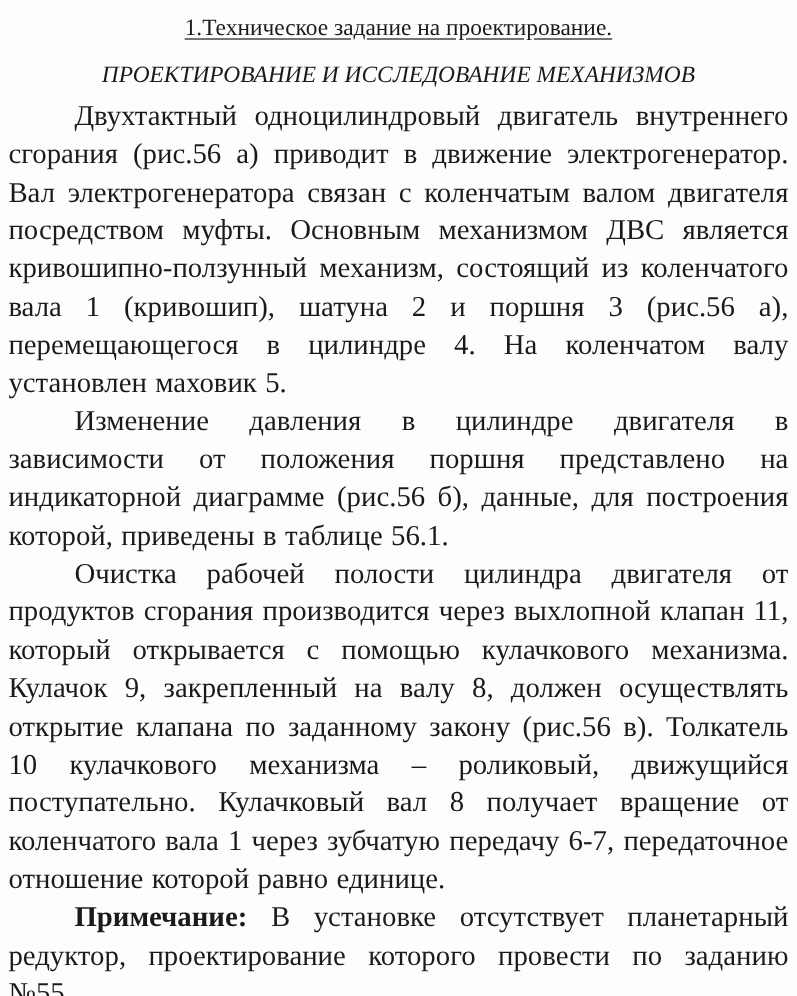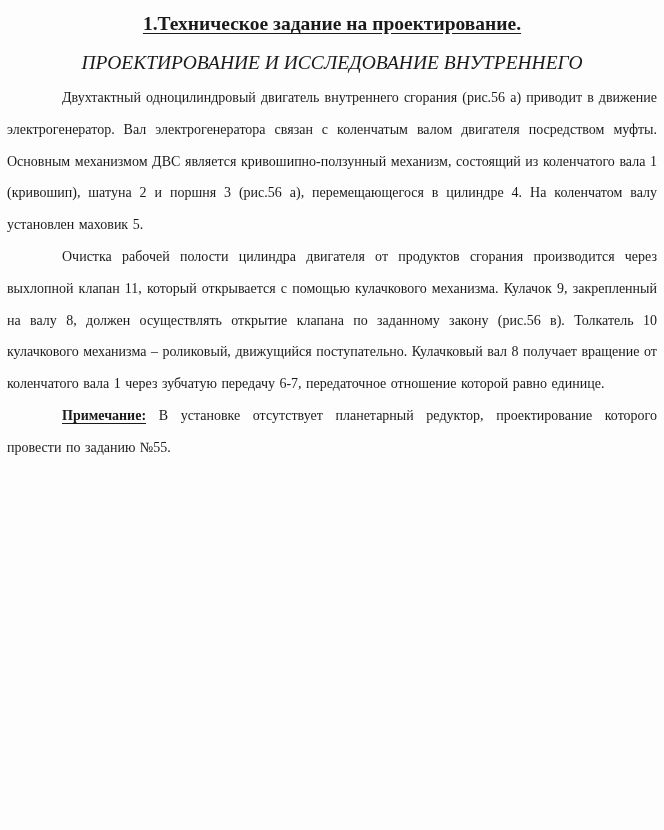--- a/index.html
+++ b/index.html
@@ -20,50 +20,49 @@
   .heading {
     text-align: center;
     font-size: 19.5px;
     font-weight: normal;
     margin: 0;
     line-height: 39px;
   }
   .underlined {
     text-decoration: underline;
     text-underline-offset: 3px;
-    font-weight: bold;
   }
   .italic-caps {
     font-style: italic;
   }
   .body-para {
     margin: 0;
-    font-size: 14px;
+    font-size: 24px;
     line-height: 31.8px;
     text-align: justify;
     text-indent: 55px;
     word-spacing: 1px;
   }
   .note-label {
     font-weight: bold;
-    text-decoration: underline;
     text-underline-offset: 3px;
   }
 </style>
 </head>
 <body>
 
 <div class="page">
 
   <h1 class="heading underlined">1.Техническое задание на проектирование.</h1>
 
 
-  <div class="heading italic-caps">ПРОЕКТИРОВАНИЕ И ИССЛЕДОВАНИЕ ВНУТРЕННЕГО</div>
+  <div class="heading italic-caps">ПРОЕКТИРОВАНИЕ И ИССЛЕДОВАНИЕ МЕХАНИЗМОВ</div>
 
 
   <div id="paragraphs">
       <p class="body-para">Двухтактный одноцилиндровый двигатель внутреннего сгорания (рис.56 а) приводит в движение электрогенератор. Вал электрогенератора связан с коленчатым валом двигателя посредством муфты. Основным механизмом ДВС является кривошипно-ползунный механизм, состоящий из коленчатого вала 1 (кривошип), шатуна 2 и поршня 3 (рис.56 а), перемещающегося в цилиндре 4. На коленчатом валу установлен маховик 5.</p>
+      <p class="body-para">Изменение давления в цилиндре двигателя в зависимости от положения поршня представлено на индикаторной диаграмме (рис.56 б), данные, для построения которой, приведены в таблице 56.1.</p>
       <p class="body-para">Очистка рабочей полости цилиндра двигателя от продуктов сгорания производится через выхлопной клапан 11, который открывается с помощью кулачкового механизма. Кулачок 9, закрепленный на валу 8, должен осуществлять открытие клапана по заданному закону (рис.56 в). Толкатель 10 кулачкового механизма – роликовый, движущийся поступательно. Кулачковый вал 8 получает вращение от коленчатого вала 1 через зубчатую передачу 6-7, передаточное отношение которой равно единице.</p>
     </div>
 
   <p class="body-para"><span class="note-label">Примечание:</span> <span>В установке отсутствует планетарный редуктор, проектирование которого провести по заданию №55.</span></p>
 
 </div>
 
 </body></html>

